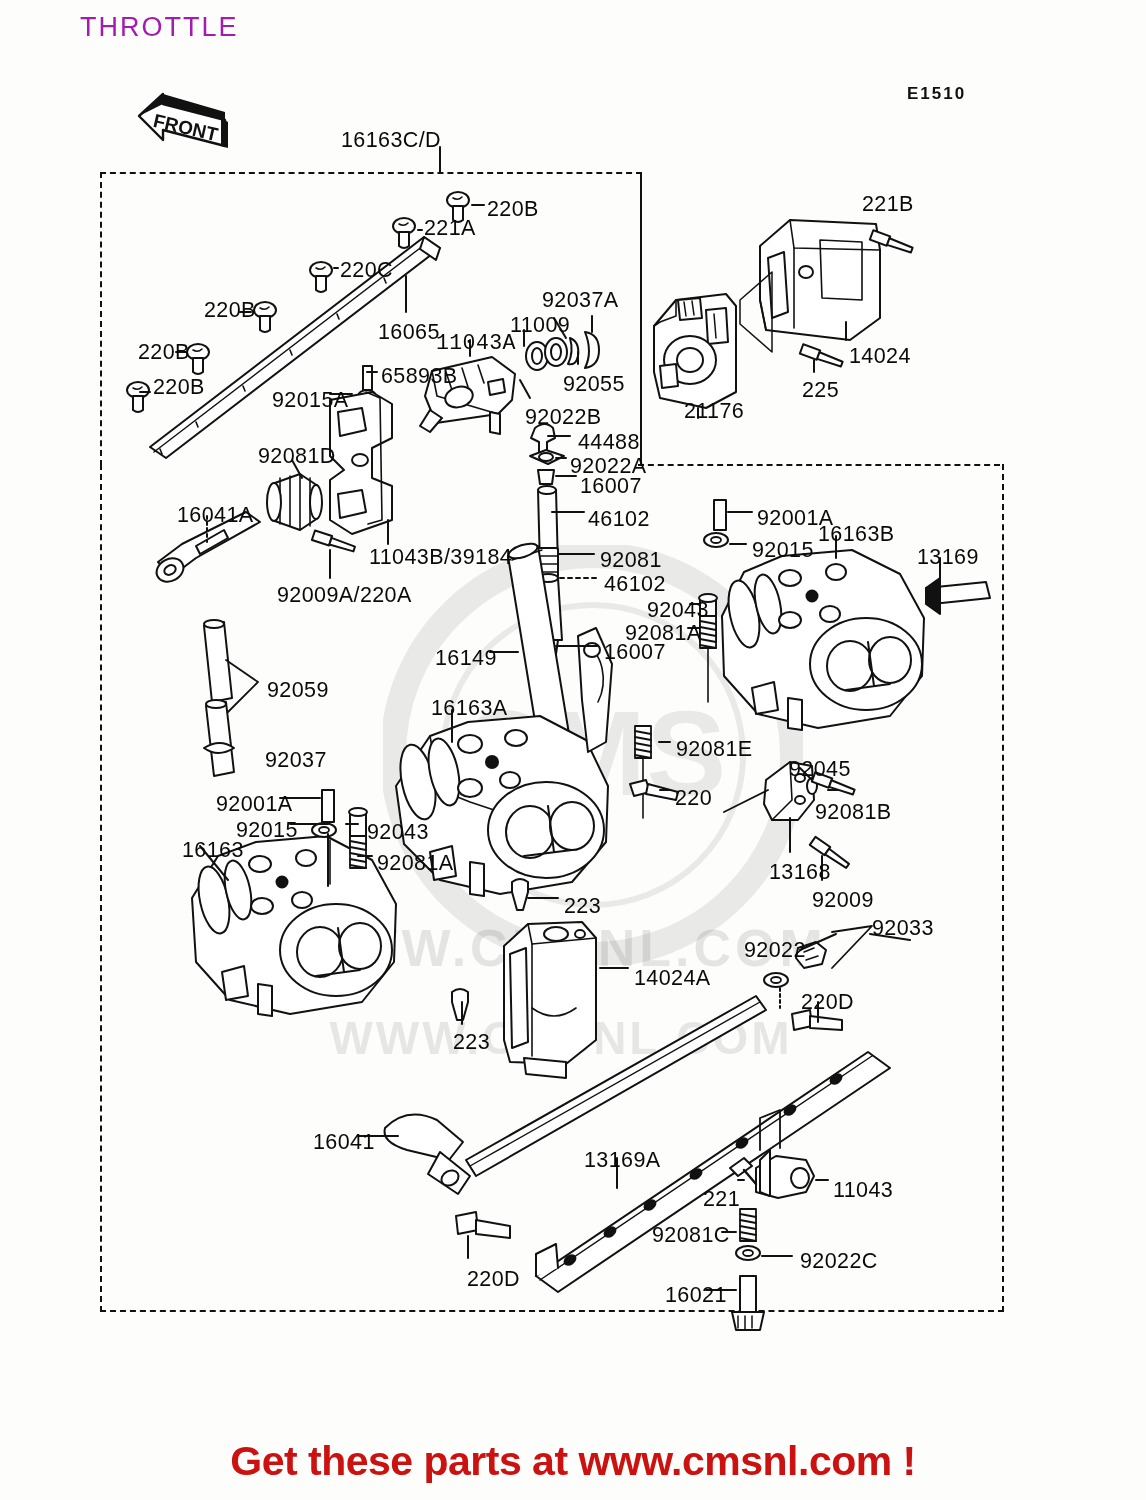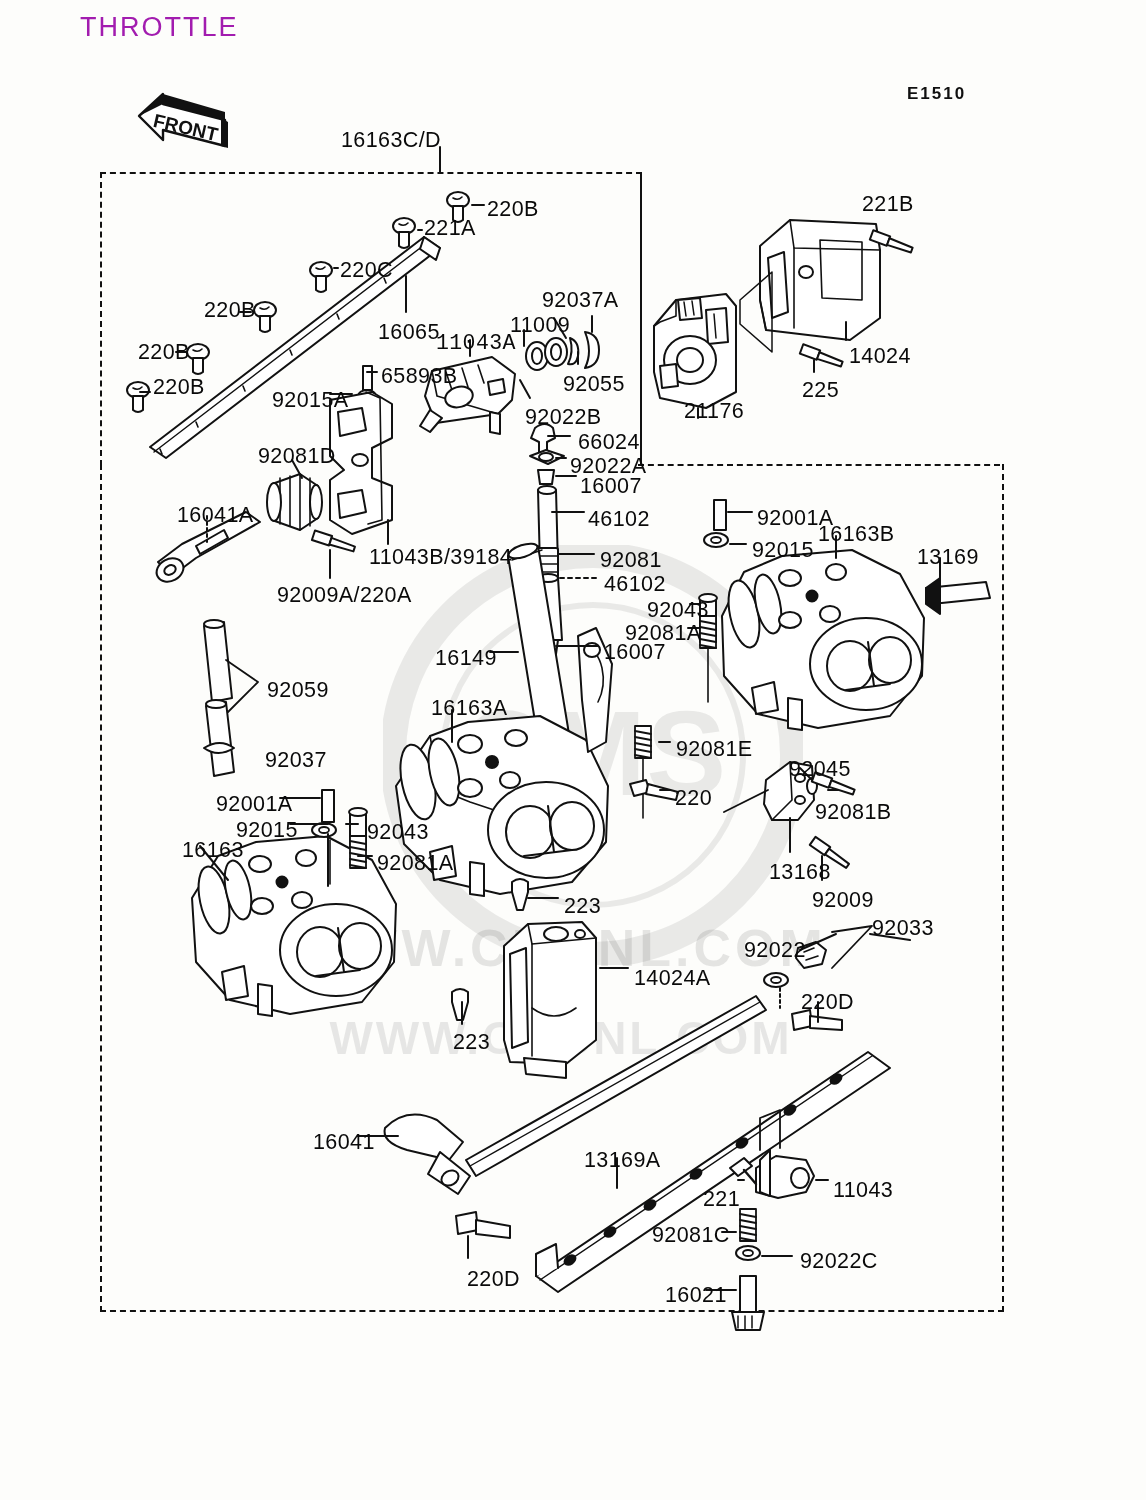--- a/index.html
+++ b/index.html
@@ -504,21 +504,21 @@
       <div class="lbl" style="left: 542px; top: 288px;">92037A</div>
       <div class="lbl" style="left: 138px; top: 340px;">220B</div>
       <div class="lbl" style="left: 153px; top: 375px;">220B</div>
       <div class="lbl" style="left: 563px; top: 372px;">92055</div>
       <div class="lbl" style="left: 381px; top: 364px;">65893B</div>
       <div class="lbl" style="left: 272px; top: 388px;">92015A</div>
       <div class="lbl" style="left: 525px; top: 405px;">92022B</div>
       <div class="lbl" style="left: 684px; top: 399px;">21176</div>
       <div class="lbl" style="left: 849px; top: 344px;">14024</div>
       <div class="lbl" style="left: 802px; top: 378px;">225</div>
-      <div class="lbl" style="left: 578px; top: 430px;">66024</div>
+      <div class="lbl" style="left: 578px; top: 430px;">44488</div>
       <div class="lbl" style="left: 570px; top: 454px;">92022A</div>
       <div class="lbl" style="left: 580px; top: 474px;">16007</div>
       <div class="lbl" style="left: 588px; top: 507px;">46102</div>
       <div class="lbl" style="left: 258px; top: 444px;">92081D</div>
       <div class="lbl" style="left: 177px; top: 503px;">16041A</div>
       <div class="lbl" style="left: 341px; top: 545px; margin-left: 28px;">11043B/39184</div>
       <div class="lbl" style="left: 277px; top: 583px;">92009A/220A</div>
       <div class="lbl" style="left: 757px; top: 506px;">92001A</div>
       <div class="lbl" style="left: 752px; top: 538px;">92015</div>
       <div class="lbl" style="left: 818px; top: 522px;">16163B</div>
@@ -552,14 +552,15 @@
       <div class="lbl" style="left: 313px; top: 1130px;">16041</div>
       <div class="lbl" style="left: 584px; top: 1148px;">13169A</div>
       <div class="lbl" style="left: 703px; top: 1187px;">221</div>
       <div class="lbl" style="left: 833px; top: 1178px;">11043</div>
       <div class="lbl" style="left: 652px; top: 1223px;">92081C</div>
       <div class="lbl" style="left: 800px; top: 1249px;">92022C</div>
       <div class="lbl" style="left: 665px; top: 1283px;">16021</div>
       <div class="lbl" style="left: 467px; top: 1267px;">220D</div>
     </div>
 
+  <div class="footer-cta">Get these parts at www.cmsnl.com !</div>
 
 </div>
 
 </body></html>

